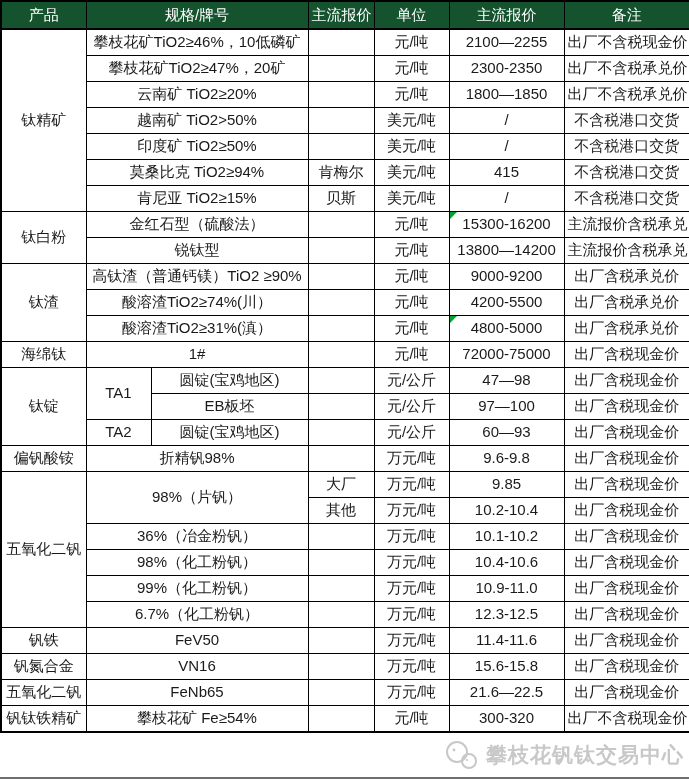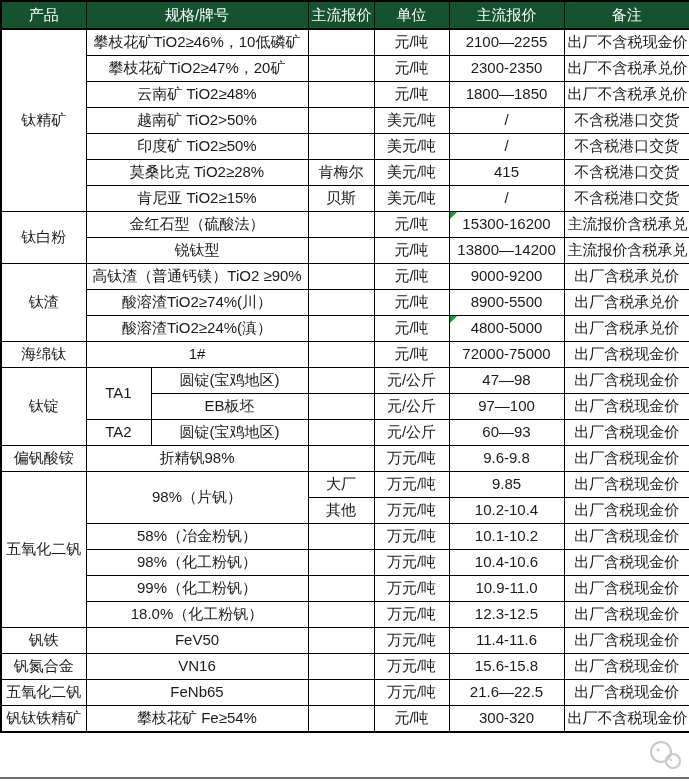--- a/index.html
+++ b/index.html
@@ -89,42 +89,42 @@
         <td class="l">出厂不含税现金价</td>
       </tr>
       <tr>
         <td colspan="2" class="l">攀枝花矿TiO2≥47%，20矿</td>
         <td class="c"></td>
         <td class="c">元/吨</td>
         <td class="c">2300-2350</td>
         <td class="l">出厂不含税承兑价</td>
       </tr>
       <tr>
-        <td colspan="2" class="l">云南矿 TiO2≥48%</td>
+        <td colspan="2" class="l">云南矿 TiO2≥20%</td>
         <td class="c"></td>
         <td class="c">元/吨</td>
         <td class="c">1800—1850</td>
         <td class="l">出厂不含税承兑价</td>
       </tr>
       <tr>
         <td colspan="2" class="l">越南矿 TiO2&gt;50%</td>
         <td class="c"></td>
         <td class="c">美元/吨</td>
         <td class="c">/</td>
         <td class="l">不含税港口交货</td>
       </tr>
       <tr>
         <td colspan="2" class="l">印度矿 TiO2≥50%</td>
         <td class="c"></td>
         <td class="c">美元/吨</td>
         <td class="c">/</td>
         <td class="l">不含税港口交货</td>
       </tr>
       <tr>
-        <td colspan="2" class="l">莫桑比克 TiO2≥28%</td>
+        <td colspan="2" class="l">莫桑比克 TiO2≥94%</td>
         <td class="c">肯梅尔</td>
         <td class="c">美元/吨</td>
         <td class="c">415</td>
         <td class="l">不含税港口交货</td>
       </tr>
       <tr>
         <td colspan="2" class="l">肯尼亚 TiO2≥15%</td>
         <td class="c">贝斯</td>
         <td class="c">美元/吨</td>
         <td class="c">/</td>
@@ -150,25 +150,25 @@
         <td colspan="2" class="l sz12">高钛渣（普通钙镁）TiO2 ≥90%</td>
         <td class="c"></td>
         <td class="c">元/吨</td>
         <td class="c">9000-9200</td>
         <td class="l">出厂含税承兑价</td>
       </tr>
       <tr>
         <td colspan="2" class="l sz14">酸溶渣TiO2≥74%(川）</td>
         <td class="c"></td>
         <td class="c">元/吨</td>
-        <td class="c">8900-5500</td>
+        <td class="c">4200-5500</td>
         <td class="l">出厂含税承兑价</td>
       </tr>
       <tr>
-        <td colspan="2" class="l sz14">酸溶渣TiO2≥24%(滇）</td>
+        <td colspan="2" class="l sz14">酸溶渣TiO2≥31%(滇）</td>
         <td class="c"></td>
         <td class="c">元/吨</td>
         <td class="c">4800-5000<span class="flag"></span></td>
         <td class="l">出厂含税承兑价</td>
       </tr>
       <tr>
         <td class="c">海绵钛</td>
         <td colspan="2" class="l">1#</td>
         <td class="c"></td>
         <td class="c">元/吨</td>
@@ -215,42 +215,42 @@
         <td class="c">9.85</td>
         <td class="l">出厂含税现金价</td>
       </tr>
       <tr>
         <td class="c">其他</td>
         <td class="c">万元/吨</td>
         <td class="c">10.2-10.4</td>
         <td class="l">出厂含税现金价</td>
       </tr>
       <tr>
-        <td colspan="2" class="l">58%（冶金粉钒）</td>
+        <td colspan="2" class="l">36%（冶金粉钒）</td>
         <td class="c"></td>
         <td class="c">万元/吨</td>
         <td class="c">10.1-10.2</td>
         <td class="l">出厂含税现金价</td>
       </tr>
       <tr>
         <td colspan="2" class="l">98%（化工粉钒）</td>
         <td class="c"></td>
         <td class="c">万元/吨</td>
         <td class="c">10.4-10.6</td>
         <td class="l">出厂含税现金价</td>
       </tr>
       <tr>
         <td colspan="2" class="l">99%（化工粉钒）</td>
         <td class="c"></td>
         <td class="c">万元/吨</td>
         <td class="c">10.9-11.0</td>
         <td class="l">出厂含税现金价</td>
       </tr>
       <tr>
-        <td colspan="2" class="l">18.0%（化工粉钒）</td>
+        <td colspan="2" class="l">6.7%（化工粉钒）</td>
         <td class="c"></td>
         <td class="c">万元/吨</td>
         <td class="c">12.3-12.5</td>
         <td class="l">出厂含税现金价</td>
       </tr>
       <tr>
         <td class="c">钒铁</td>
         <td colspan="2" class="l">FeV50</td>
         <td class="c"></td>
         <td class="c">万元/吨</td>
@@ -284,15 +284,16 @@
     </tbody>
 </table>
 
 <div class="watermark">
   <svg width="36" height="32" viewBox="0 0 36 32" aria-hidden="true">
     <circle cx="13" cy="13" r="10" fill="none" stroke="#c8c8c8" stroke-width="2"></circle>
     <circle cx="25" cy="22" r="7" fill="none" stroke="#c8c8c8" stroke-width="2"></circle>
     <circle cx="10" cy="11" r="1.4" fill="#c8c8c8"></circle>
     <circle cx="23" cy="21" r="1.1" fill="#c8c8c8"></circle>
   </svg>
+  <span>攀枝花钒钛交易中心</span>
 </div>
 
 <div class="bottom-rule"></div>
 
 </body></html>

